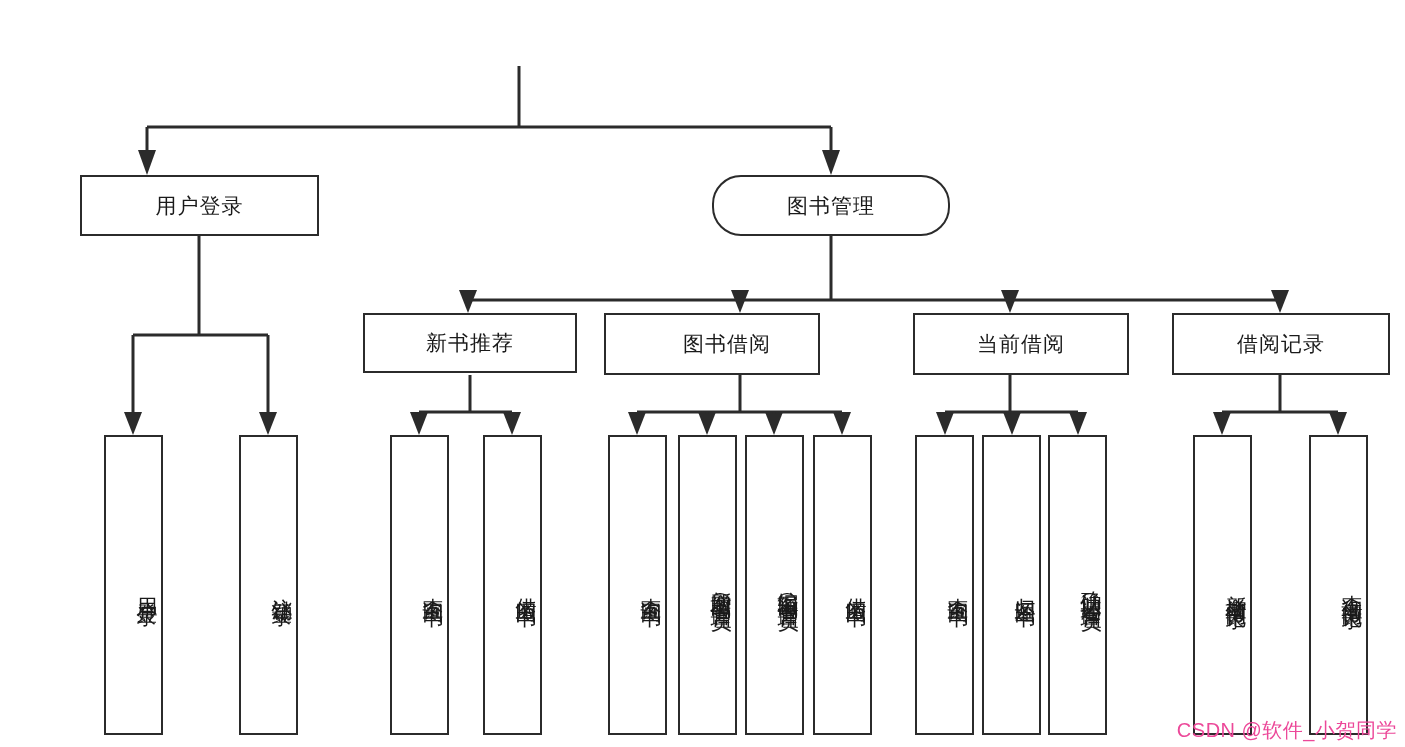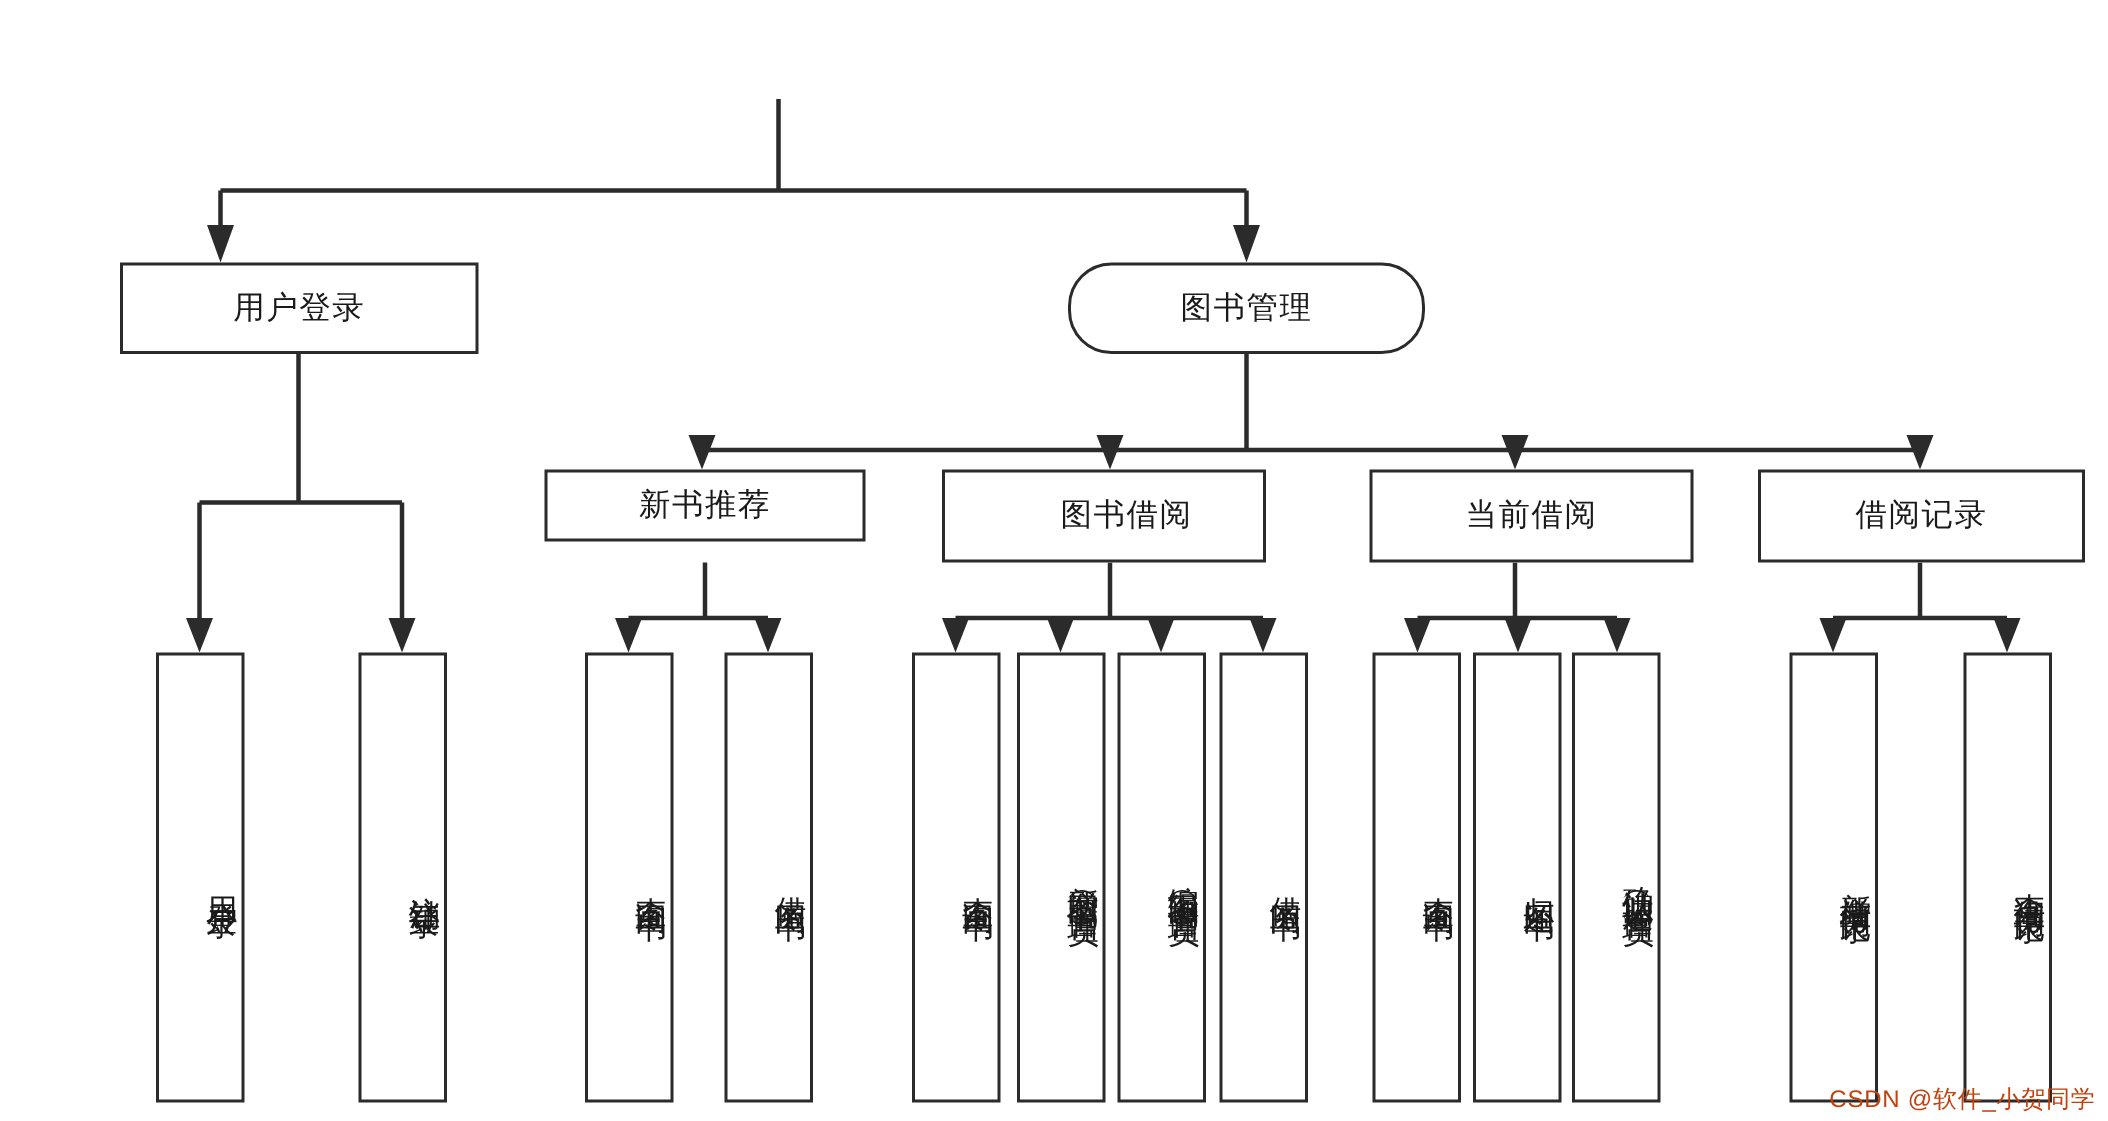--- a/index.html
+++ b/index.html
@@ -52,22 +52,22 @@
   .node.vert .vtext {
     writing-mode: vertical-rl;
     text-orientation: upright;
     display: block;
     white-space: nowrap;
   }
   #watermark {
     position: absolute;
     right: 8px;
     bottom: 3px;
-    font-size: 16px;
-    color: #c2410c;
+    font-size: 20px;
+    color: #ec4899;
     letter-spacing: 0.5px;
     white-space: nowrap;
   }
 </style>
 </head>
 <body>
 
 <div id="canvas">
 
   <svg id="wires" viewBox="0 0 1405 747" xmlns="http://www.w3.org/2000/svg">
@@ -154,24 +154,24 @@
   </svg>
 
 
   <div class="node horiz" style="left:80px; top:175px; width:239px; height:61px;">
     <span>用户登录</span>
   </div>
   <div class="node horiz" style="left:712px; top:175px; width:238px; height:61px;border-radius:29px;">
     <span>图书管理</span>
   </div>
 
-  <div class="node horiz" style="left:363px; top:313px; width:214px; height:48px;">
+  <div class="node horiz" style="left:363px; top:313px; width:214px; height:60px;">
     <span>新书推荐</span>
   </div>
-  <div class="node horiz" style="left:628px; top:313px; width:216px; height:62px;padding-left:30px;">
+  <div class="node horiz" style="left:604px; top:313px; width:216px; height:62px;padding-left:30px;">
     <span>图书借阅</span>
   </div>
   <div class="node horiz" style="left:913px; top:313px; width:216px; height:62px;">
     <span>当前借阅</span>
   </div>
   <div class="node horiz" style="left:1172px; top:313px; width:218px; height:62px;justify-content:center;">
     <span>借阅记录</span>
   </div>
 
   <div class="node vert" style="left:104px; top:435px; width:59px; height:300px;">

